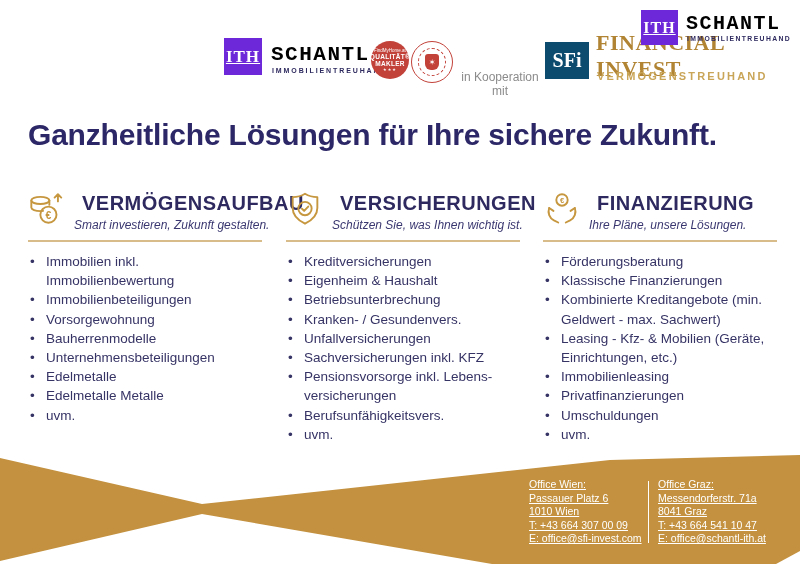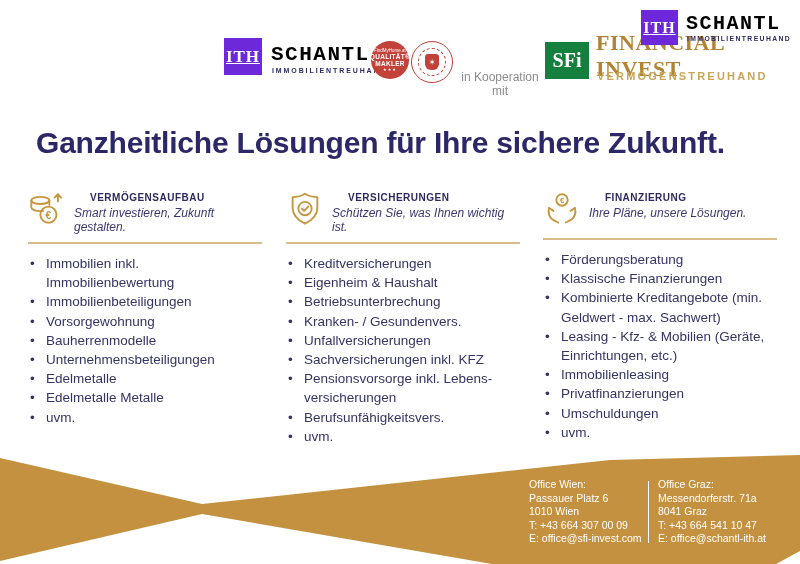--- a/index.html
+++ b/index.html
@@ -17,43 +17,43 @@
   .seal1 .s-top{font-size:4.5px;}
   .seal1 .s-main{font-size:6.5px;font-weight:bold;letter-spacing:.3px;}
   .seal1 .s-stars{font-size:4px;letter-spacing:1px;}
   .seal2{width:40px;height:40px;border-radius:50%;background:#fff;border:1px solid #c2423a;
          display:flex;align-items:center;justify-content:center;}
   .seal2-ring{width:26px;height:26px;border-radius:50%;border:1px dashed #c2423a;
               display:flex;align-items:center;justify-content:center;}
   .seal2-core{width:14px;height:16px;background:#c2423a;border-radius:3px 3px 6px 6px;
               display:flex;align-items:center;justify-content:center;color:#fff;font-size:8px;}
   .koop{color:#8b8b8b;font-size:12px;line-height:14px;text-align:center;}
-  .sfi-square{background:#15803d;color:#ffffff;display:flex;align-items:center;justify-content:center;
+  .sfi-square{background:#0c4a6e;color:#ffffff;display:flex;align-items:center;justify-content:center;
               font-weight:bold;font-family:"Liberation Serif",serif;}
   .fi-name{font-family:"Liberation Serif",serif;font-weight:bold;color:#b18434;letter-spacing:.5px;}
   .fi-sub{color:#c9a558;font-size:11px;letter-spacing:2.2px;font-weight:bold;}
 
   
   .headline{color:#2c2766;font-size:30px;font-weight:bold;letter-spacing:-0.2px;white-space:nowrap;}
 
   
   .col{width:234px;top:190px;}
   .col-head{display:flex;gap:8px;align-items:flex-start;min-height:40px;}
   .col-head svg{flex:0 0 auto;}
-  .col-title{color:#2e2a5f;font-size:10px;font-weight:bold;letter-spacing:.5px;margin:2px 0 0 16px;}
+  .col-title{color:#2e2a5f;font-size:20px;font-weight:bold;letter-spacing:.5px;margin:2px 0 0 8px;}
   .col-sub{color:#3a3770;font-size:12px;font-style:italic;margin:3px 0 0 0;}
   .rule{height:2px;background:#d8bc8a;margin-top:8px;}
   ul.items{list-style:none;margin:10px 0 0 0;padding:0;color:#363365;font-size:13.5px;line-height:19.2px;}
   ul.items li{position:relative;padding-left:18px;}
   ul.items li::before{content:"•";position:absolute;left:2px;top:0;color:#363365;}
 
   
   .footer-svg{left:0;top:0;width:800px;height:564px;pointer-events:none;}
   .office{color:#ffffff;font-size:10.5px;line-height:13.6px;z-index:3;}
-  .office div{white-space:nowrap;}
+  .office div{white-space:nowrap;text-decoration:underline;}
   .divider{width:1px;height:62px;background:#ffffff;z-index:3;}
   .icon-gold{stroke:#c6973f;fill:none;stroke-width:2;stroke-linecap:round;stroke-linejoin:round;}
   .icon-gold text{stroke:none;fill:#c6973f;font-family:"Liberation Sans",sans-serif;font-weight:bold;}
 </style>
 </head>
 <body>
 
 <div class="abs ith-square" style="left:224px;top:38px;width:38px;height:37px;font-size:17px;">ITH</div>
 <div class="abs schantl-name" style="left:271px;top:43px;font-size:21px;">SCHANTL</div>
 <div class="abs schantl-sub" style="left:272px;top:67px;">IMMOBILIENTREUHAND</div>
@@ -73,21 +73,21 @@
 <div class="abs koop" style="left:458px;top:42px;width:84px;margin-top:28px;">in Kooperation mit</div>
 
 <div class="abs sfi-square" style="left:545px;top:42px;width:44px;height:37px;font-size:20px;">SFi</div>
 <div class="abs fi-name" style="left:596px;top:30px;font-size:22px;">FINANCIAL INVEST</div>
 <div class="abs fi-sub" style="left:597px;top:70px;">VERMÖGENSTREUHAND</div>
 
 <div class="abs ith-square" style="left:641px;top:10px;width:37px;height:35px;font-size:16px;">ITH</div>
 <div class="abs schantl-name" style="left:686px;top:12px;font-size:20px;">SCHANTL</div>
 <div class="abs schantl-sub" style="left:687px;top:35px;font-size:6.8px;letter-spacing:1.4px;">IMMOBILIENTREUHAND</div>
 
-<h1 class="abs headline" style="left:28px;top:118px;margin:8px;">Ganzheitliche Lösungen für Ihre sichere Zukunft.</h1>
+<h1 class="abs headline" style="left:28px;top:118px;margin:0;">Ganzheitliche Lösungen für Ihre sichere Zukunft.</h1>
 
 <div class="abs col" style="left:28px;">
   <div class="col-head">
     <svg class="icon-gold" width="38" height="38" viewBox="0 0 40 40">
       <ellipse cx="13" cy="11" rx="9.5" ry="3.8"></ellipse>
       <path d="M3.5 11v7.5c0 2 4.3 3.7 9.5 3.7 1 0 2-.1 2.9-.2"></path>
       <path d="M22.5 11v4.5"></path>
       <circle cx="21.5" cy="26" r="8.5"></circle>
       <text x="21.5" y="30" font-size="11" text-anchor="middle">€</text>
       <path d="M31.5 12V4.5M31.5 4.5 28 8M31.5 4.5 35 8"></path>

